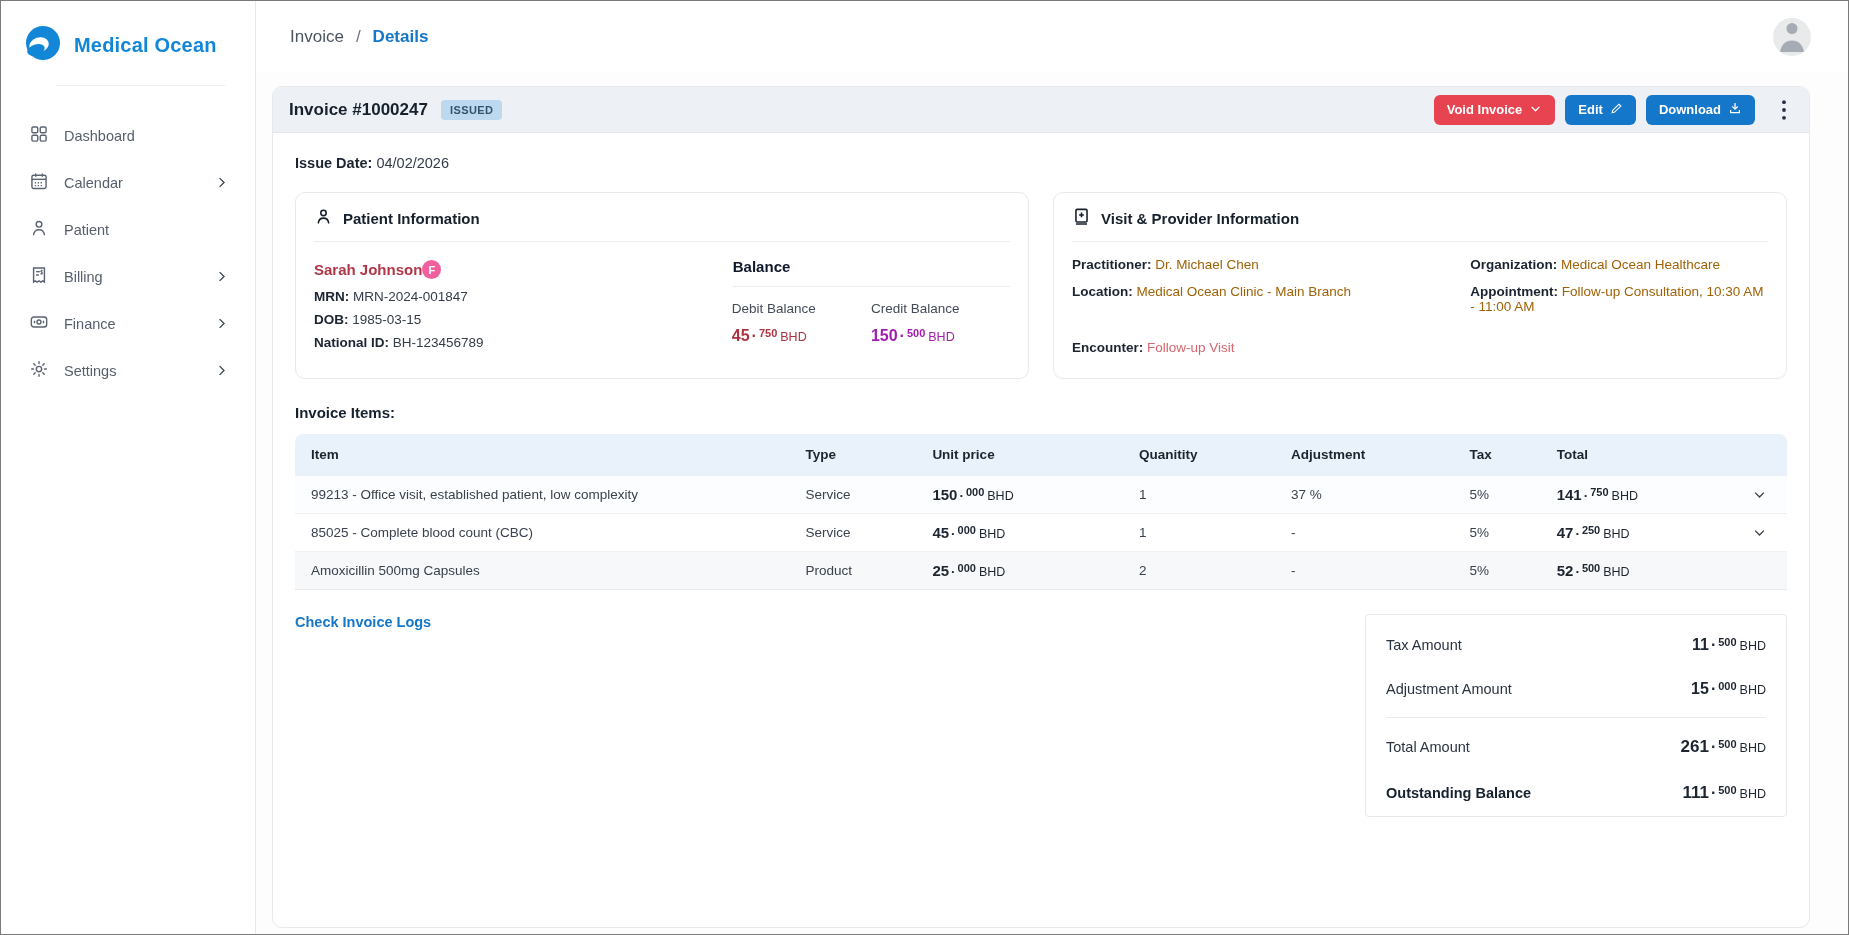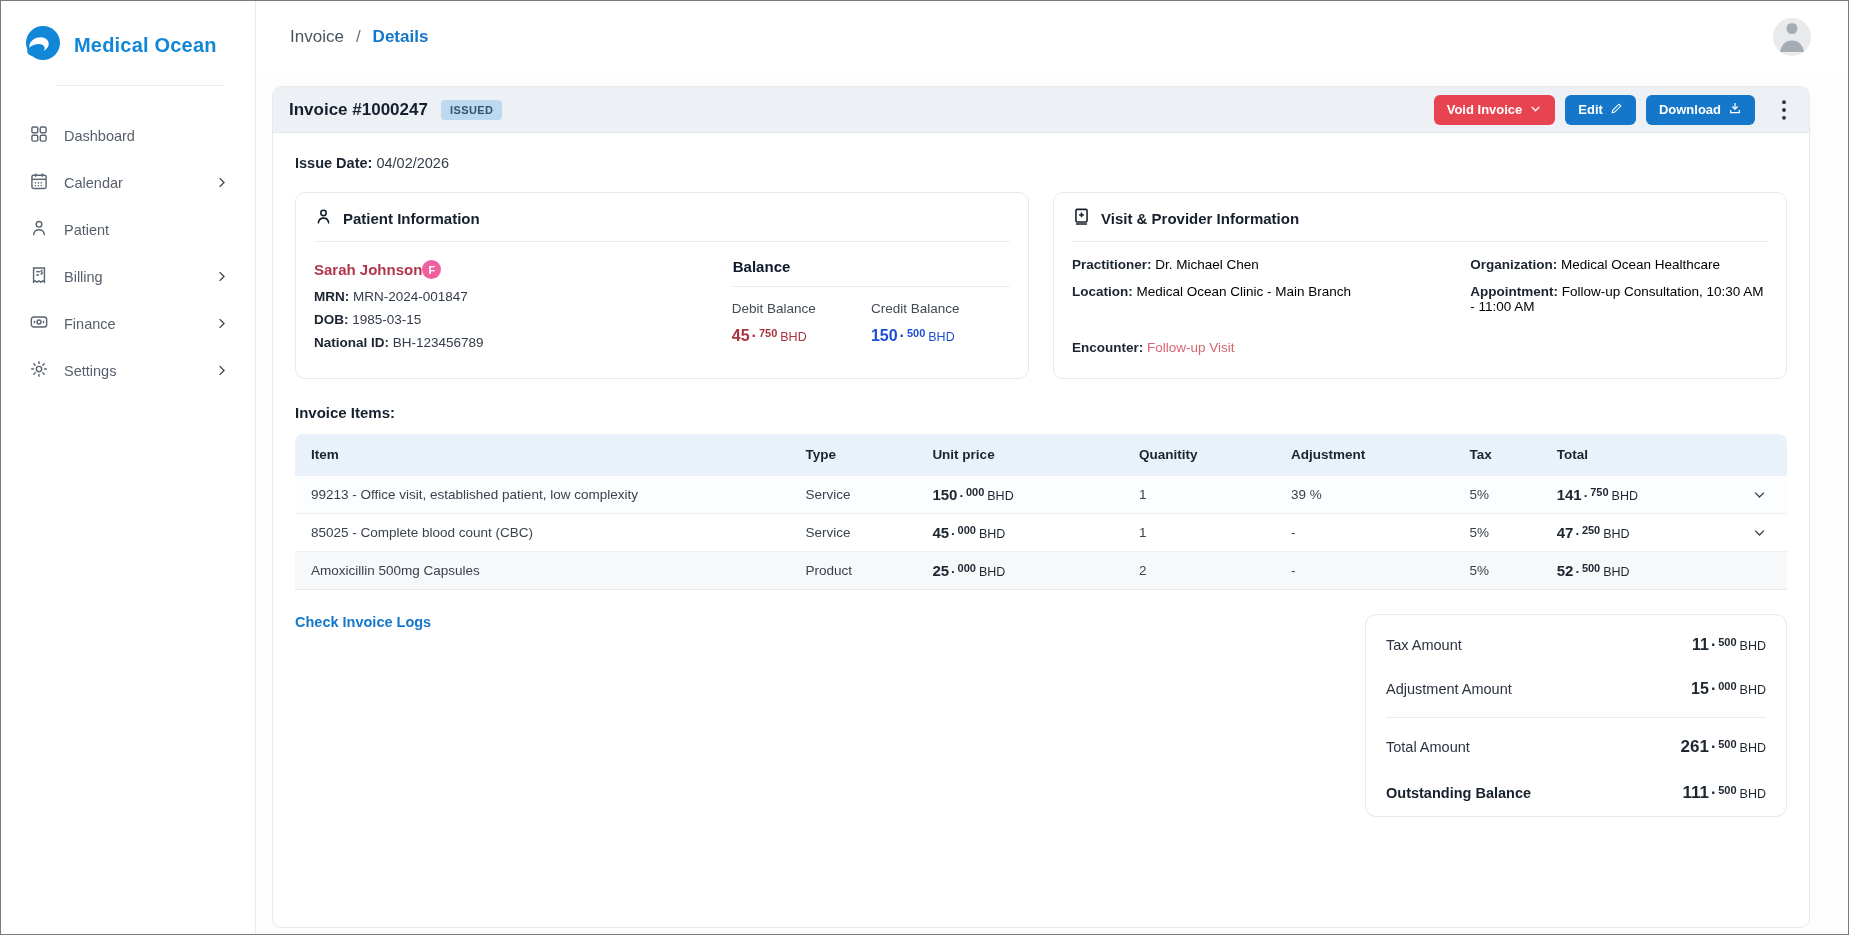--- a/index.html
+++ b/index.html
@@ -61,41 +61,41 @@
   .b-col { flex:1; }
   .b-label { font-size:13.5px; color:#424b57; margin-bottom:11px; }
 
   
   .amt { white-space:nowrap; color:#1d2530; }
   .ai { font-weight:700; font-size:16px; }
   .adot::before { content:"·"; font-weight:700; margin:0 2px; }
   .af { font-size:11px; font-weight:700; vertical-align:4px; }
   .ac { font-size:12.5px; margin-left:3px; font-weight:400; }
   .amt.red  { color:#ab3240; }
-  .amt.green{ color:#1d4ed8; }
+  .amt.green{ color:#a21caf; }
 
   
   .v-grid { display:grid; grid-template-columns:1.25fr 1fr; column-gap:26px; row-gap:12px; font-size:13.5px; align-items:start; }
-  .v-cell .fv { color:#000000; }
+  .v-cell .fv { color:#a16207; }
   .enc { margin-top:14px; }
   .enc-link { color:#d66570; cursor:pointer; }
 
   
   .items-label { font-size:15px; font-weight:700; color:#17212e; margin:25px 0 13px; }
   .table { border-radius:8px 8px 0 0; overflow:hidden; border-bottom:1px solid #e9ebee; }
   .trow { display:grid; grid-template-columns:33.5% 8.6% 14% 10.3% 12.1% 5.9% 12.6% 1fr; align-items:center; padding-left:16px; height:38px; font-size:13.5px; color:#39424e; border-top:1px solid #eef0f3; }
   .thead { background:#e9f2fb; height:41px; font-weight:700; color:#1b2530; border-top:none; }
   .r0 { background:#fcfdfe; } .r1 { background:#fff; } .r2 { background:#f6f8f9; }
   .trow .amt .ai { font-size:15px; }
   .row-chev { justify-self:end; padding-right:20px; display:flex; cursor:pointer; }
 
   
   .bottom-row { display:flex; justify-content:space-between; align-items:flex-start; margin-top:24px; flex:1; }
   .logs-link { color:#1577c9; font-weight:700; font-size:14.5px; cursor:pointer; }
-  .summary { width:422px; border:1px solid #e6e8ec; border-radius:11px; padding-top:8px; background:#fff; }
+  .summary { width:422px; border:1px solid #e6e8ec; border-radius:4px; padding-top:8px; background:#fff; }
   .s-row { display:flex; justify-content:space-between; align-items:center; padding:13px 20px; }
   .s-label { font-size:14.5px; color:#2a3340; }
   .s-label.bold { font-weight:700; color:#17212e; }
   .s-div { height:1px; background:#e9ebee; margin:6px 20px; }
   .s-big .ai { font-size:17px; }
   .pay-btn { margin:12px 14px 16px; width:calc(100% - 28px); height:40px; background:#1577c9; border:none; border-radius:8px; display:flex; align-items:center; justify-content:space-between; padding:0 16px; color:#fff; font-family:inherit; font-size:14px; font-weight:700; cursor:pointer; }
 </style>
 </head>
 <body>
 
@@ -346,21 +346,21 @@
             <span>Tax</span>
             <span>Total</span>
             <span></span>
           </div>
 
           <div class="trow r0">
             <span>99213 - Office visit, established patient, low complexity</span>
             <span>Service</span>
             <span class="amt"><span class="ai">150</span><span class="adot"></span><span class="af">000</span><span class="ac">BHD</span></span>
             <span>1</span>
-            <span>39 %</span>
+            <span>37 %</span>
             <span>5%</span>
             <span class="amt"><span class="ai">141</span><span class="adot"></span><span class="af">750</span><span class="ac">BHD</span></span>
             <span class="row-chev">
               <svg width="15" height="15" viewBox="0 0 24 24" fill="none" stroke="#39424e" stroke-width="2.2">
                   <polyline points="5,9 12,16 19,9"></polyline>
                 </svg>
               </span>
           </div>
 
           <div class="trow r1">

